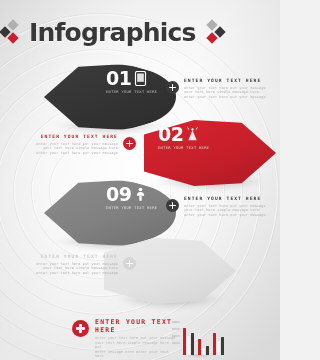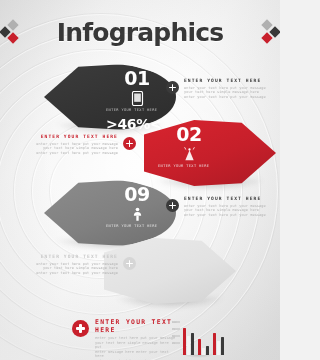--- a/index.html
+++ b/index.html
@@ -23,21 +23,21 @@
   .glow{
     position:absolute;left:0;top:0;width:280px;height:360px;
     background:radial-gradient(ellipse 150px 120px at 50% 46%,rgba(255,255,255,.75),rgba(255,255,255,0) 70%);
   }
   .vig{
     position:absolute;left:0;top:0;width:280px;height:360px;
     background:radial-gradient(ellipse 200px 230px at 50% 45%,rgba(255,255,255,0) 45%,rgba(120,120,120,.13) 100%);
   }
   
   .header{position:absolute;left:0;top:14px;width:280px;height:36px;
-    display:flex;align-items:center;justify-content:space-between;gap:7px;}
+    display:flex;align-items:center;justify-content:flex-start;gap:7px;}
   .title{
     font-family:"DejaVu Sans",sans-serif;
     font-weight:bold;font-size:25px;letter-spacing:-.8px;
     color:#383838;text-shadow:0 1px 0 rgba(255,255,255,.9);
   }
   .dia-cluster{position:relative;width:22px;height:22px;}
   .dia{position:absolute;width:8px;height:8px;transform:rotate(45deg);}
   .d-dark{background:#383838;}
   .d-gray{background:#b0b0b0;}
   .d-red{background:#c8202c;}
@@ -71,21 +71,21 @@
   .p2 .leaf{background:linear-gradient(160deg,#d8242f 0%,#c61f2a 55%,#ac1a24 100%);}
   .p3 .leaf{background:linear-gradient(160deg,#8c8c8c 0%,#808080 55%,#6f6f6f 100%);}
   .p4 .leaf{background:linear-gradient(160deg,#eaeaea 0%,#e2e2e2 55%,#d2d2d2 100%);}
   .shadow{
     position:absolute;left:10px;right:10px;bottom:-5px;height:12px;
     background:radial-gradient(ellipse at 50% 0%,rgba(60,60,60,.35),rgba(0,0,0,0) 70%);
     filter:blur(2px);
   }
   
   .pc{position:absolute;right:8px;top:5px;width:62px;text-align:left;}
-  .numline{display:flex;align-items:center;gap:3px;flex-direction:column;}
+  .numline{display:flex;align-items:center;gap:3px;}
   .num{
     font-family:"DejaVu Sans",sans-serif;font-weight:bold;
     font-size:19px;line-height:19px;letter-spacing:-.5px;
   }
   .picon{width:13px;height:15px;}
   .plabel{
     font-family:"DejaVu Sans Mono",monospace;
     font-size:3.6px;line-height:4.6px;letter-spacing:.4px;
     margin-top:2px;opacity:.85;
   }
@@ -197,21 +197,20 @@
       <div class="leaf leaf-left"></div>
       <div class="pc lt-dark">
         <div class="numline">
           <div class="num">01</div>
           <svg class="picon" viewBox="0 0 14 18">
             <rect x="1" y="0.5" width="12" height="17" rx="2" fill="none" stroke="#fff" stroke-width="1.4"></rect>
             <rect x="3" y="3" width="8" height="10" fill="#fff" opacity=".85"></rect>
           </svg>
         </div>
         <div class="plabel">ENTER YOUR TEXT HERE</div>
-        <div class="pct">&gt;46%&lt;</div>
       </div>
     </div>
     <div class="tb right-of" style="top:16px;">
       <div class="plus dark"></div>
       <div class="tb-body">
         <div class="tb-head dark">ENTER YOUR TEXT HERE</div>
         <div class="tb-lines">
           <div>enter your text here put your message</div>
           <div>your text here simple message here</div>
           <div>enter your text here put your message</div>

